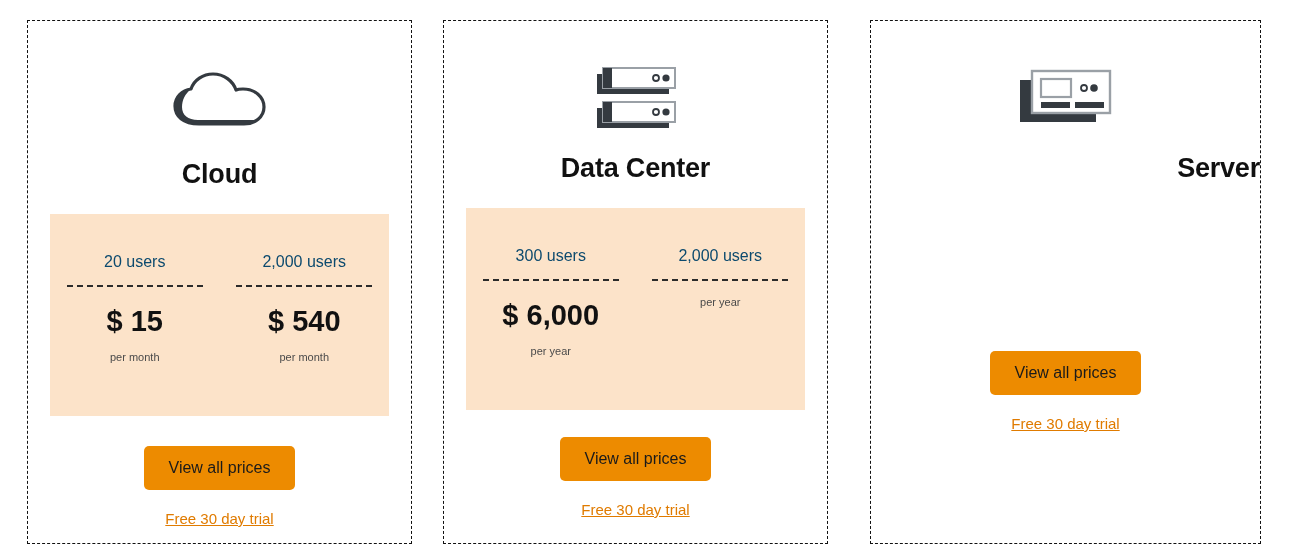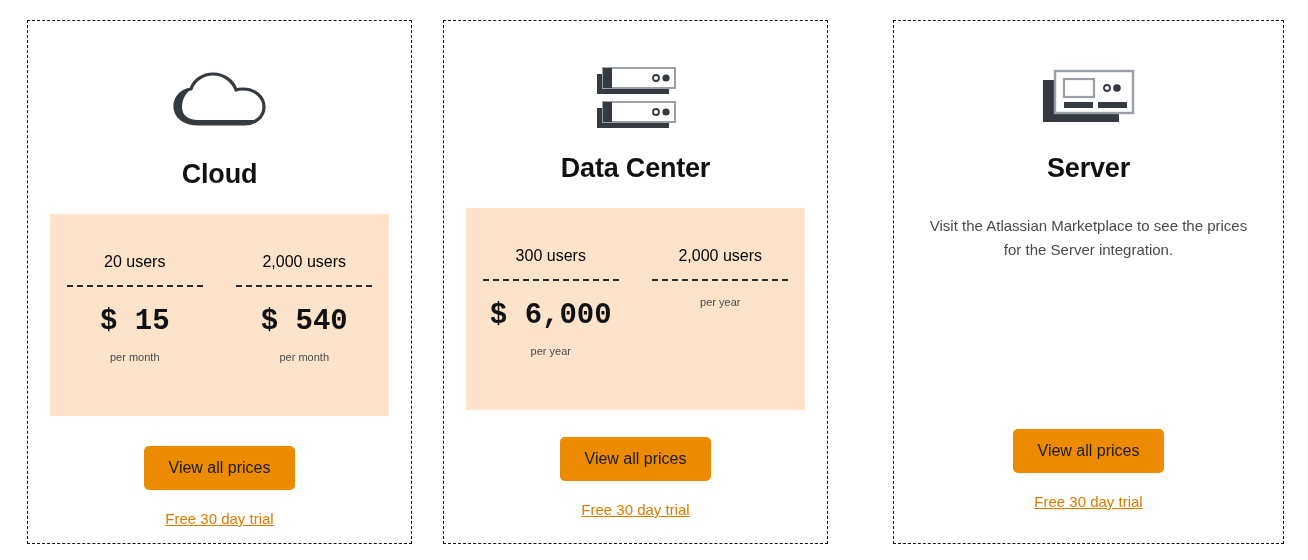--- a/index.html
+++ b/index.html
@@ -27,21 +27,21 @@
     height: 524px;
     box-sizing: border-box;
     border: 1px dashed #111111;
     background: #ffffff;
     display: flex;
     flex-direction: column;
     align-items: center;
   }
   .card-cloud      { left: 27px;  width: 385px; }
   .card-datacenter { left: 443px; width: 385px; }
-  .card-server     { left: 893px; width: 391px; }
+  .card-server     { left: 870px; width: 391px; align-items: flex-end; }
 
   
   .icon-wrap {
     height: 92px;
     display: flex;
     align-items: center;
     justify-content: center;
     width: 100%;
   }
   .icon-cloud      { margin-top: 34px; }
@@ -73,38 +73,37 @@
   .price-panel-dc { width: 339px; }
 
   .price-col {
     flex: 1;
     display: flex;
     flex-direction: column;
     align-items: center;
   }
   .users-label {
     font-size: 16px;
-    color: #000000;
+    color: #0c4a6e;
     line-height: 1;
     white-space: nowrap;
   }
   .price-divider {
     margin-top: 15px;
     width: 136px;
     border-top: 2px dashed #2b2b2b;
     height: 0;
   }
   .price-amount {
     margin-top: 20px;
     font-size: 29px;
     font-weight: bold;
     color: #111111;
     line-height: 1;
     white-space: nowrap;
-    font-family: Liberation Mono, monospace;
   }
   .price-period {
     margin-top: 16px;
     font-size: 11px;
     color: #4a4a4a;
     line-height: 1;
   }
 
   
   .server-desc {
@@ -237,21 +236,20 @@
         <rect x="23" y="11" width="30" height="18" fill="#ffffff" stroke="#9aa0a6" stroke-width="2.2"></rect>
         <circle cx="66" cy="20" r="3" fill="#ffffff" stroke="#343A40" stroke-width="1.8"></circle>
         <circle cx="76" cy="20" r="3.8" fill="#343A40"></circle>
         <rect x="23" y="34" width="29" height="6" fill="#343A40"></rect>
         <rect x="57" y="34" width="29" height="6" fill="#343A40"></rect>
       </svg>
     </div>
 
     <div class="card-title title-server">Server</div>
 
-    <div class="server-desc">Visit the Atlassian Marketplace to see the prices for the Server integration.</div>
 
     <div class="cta-wrap cta-server">
       <button class="btn-prices">View all prices</button>
       <a class="trial-link">Free 30 day trial</a>
     </div>
   </div>
 
 </div>
 
 </body></html>

